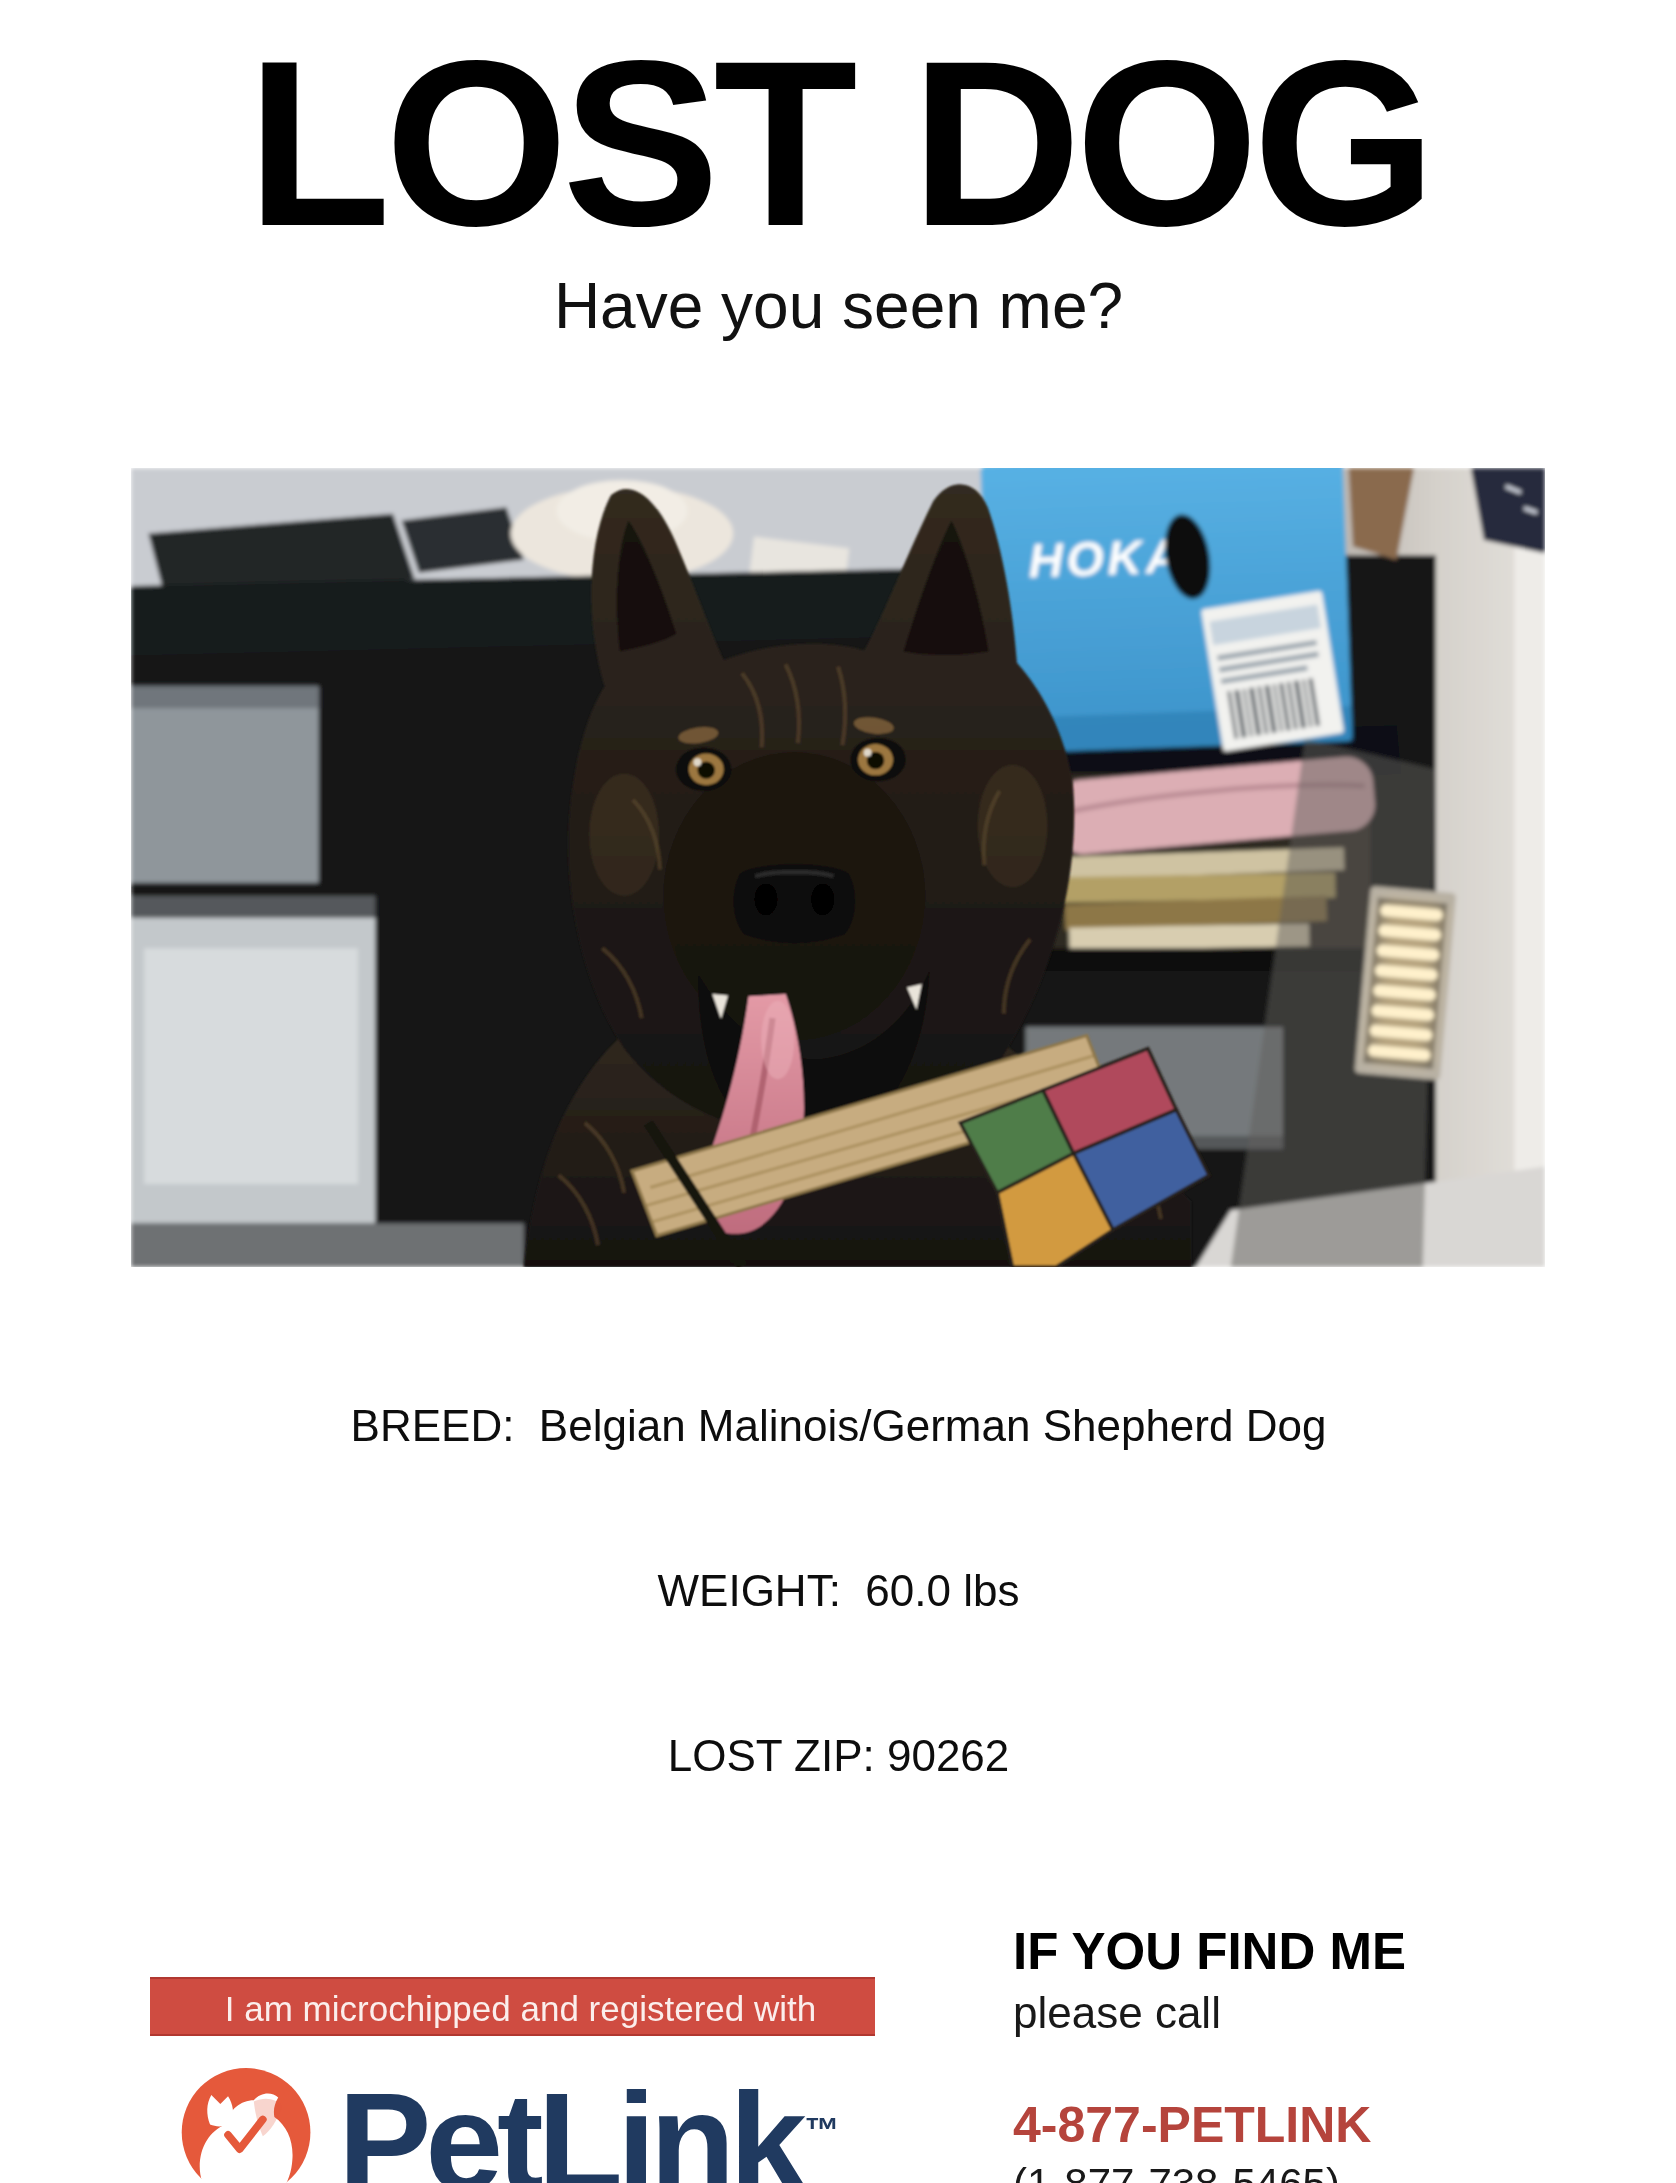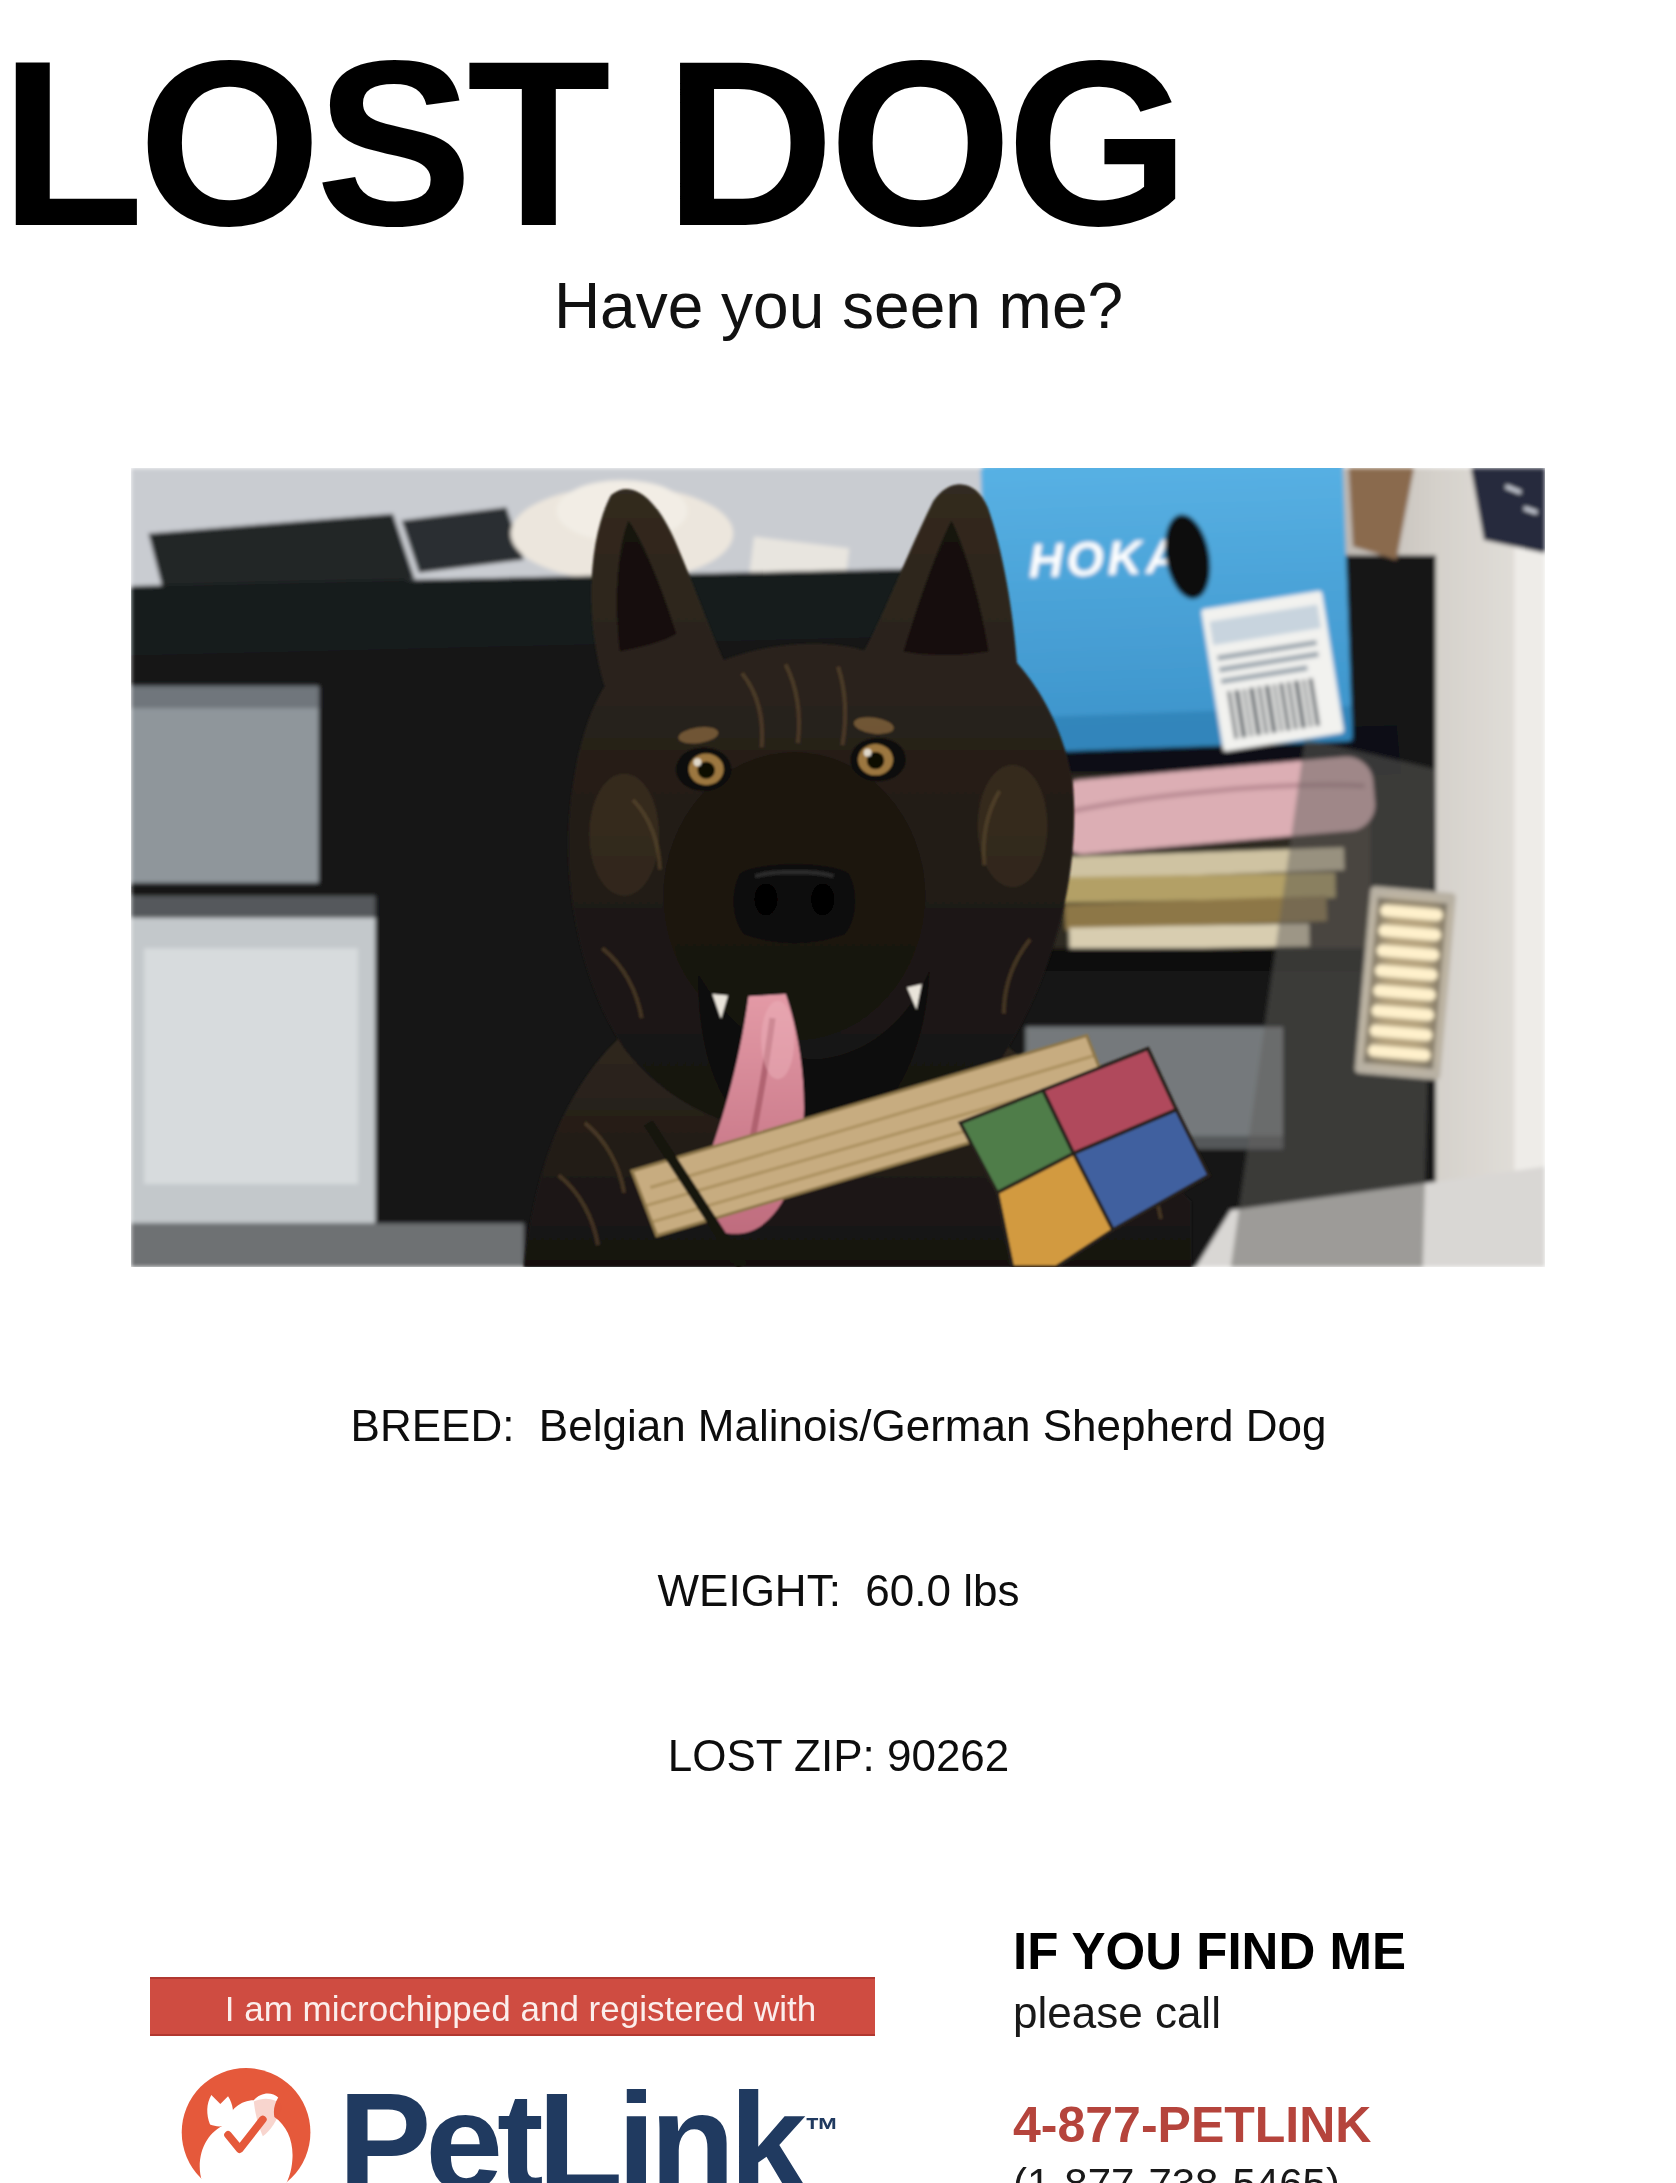--- a/index.html
+++ b/index.html
@@ -2,21 +2,21 @@
 <html style="--banner-bg: #cf4c41; --banner-text: #fbeeec; --petlink-navy: #203a60; --petlink-orange: #e5593b; --phone-red: #b5443c; --url-red: #bf4c44; --ink: #191919;font-size:7px"><head>
 <meta charset="utf-8">
 <style>
   :root{
     --banner-bg:#cf4c41; --banner-text:#fbeeec; --petlink-navy:#203a60;
     --petlink-orange:#e5593b; --phone-red:#b5443c; --url-red:#bf4c44; --ink:#191919;
   }
   html,body{margin:0;padding:0;background:#ffffff;}
   .page{position:relative;width:1677px;height:2325px;background:#ffffff;overflow:hidden;
         font-family:"Liberation Sans","DejaVu Sans",sans-serif;color:var(--ink,#191919);}
-  .title{position:absolute;top:24.5px;left:0;width:100%;
+  .title{position:absolute;top:24.5px;left:0;width:100%;text-align:center;
          font-size:236px;font-weight:bold;line-height:1;letter-spacing:-6.1px;color:#000;}
   .subtitle{position:absolute;top:274px;left:0;width:100%;text-align:center;
          font-size:64px;line-height:1;color:#111;}
   .photo-wrap{position:absolute;left:131px;top:468px;width:1414px;height:799px;overflow:hidden;}
   .photo-wrap svg{display:block;width:100%;height:100%;}
   .details{position:absolute;top:1288px;left:0;width:100%;text-align:center;
            font-size:44px;line-height:55px;white-space:pre-wrap;color:#0d0d0d;}
   .chip-banner{position:absolute;left:150px;top:1977px;width:725px;height:59px;
            background:var(--banner-bg,#cf4c41);color:var(--banner-text,#fbeeec);
            font-size:35px;line-height:59px;text-align:center;

